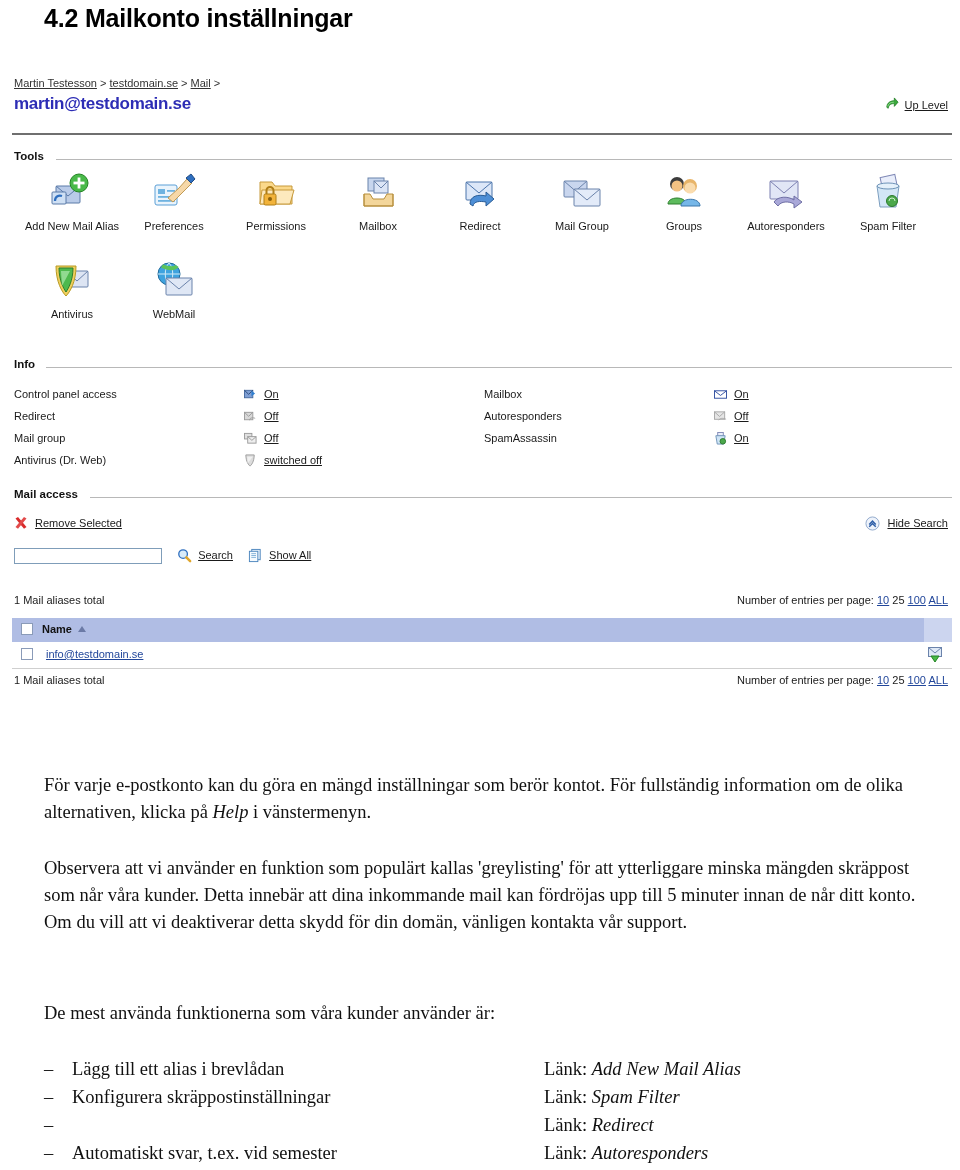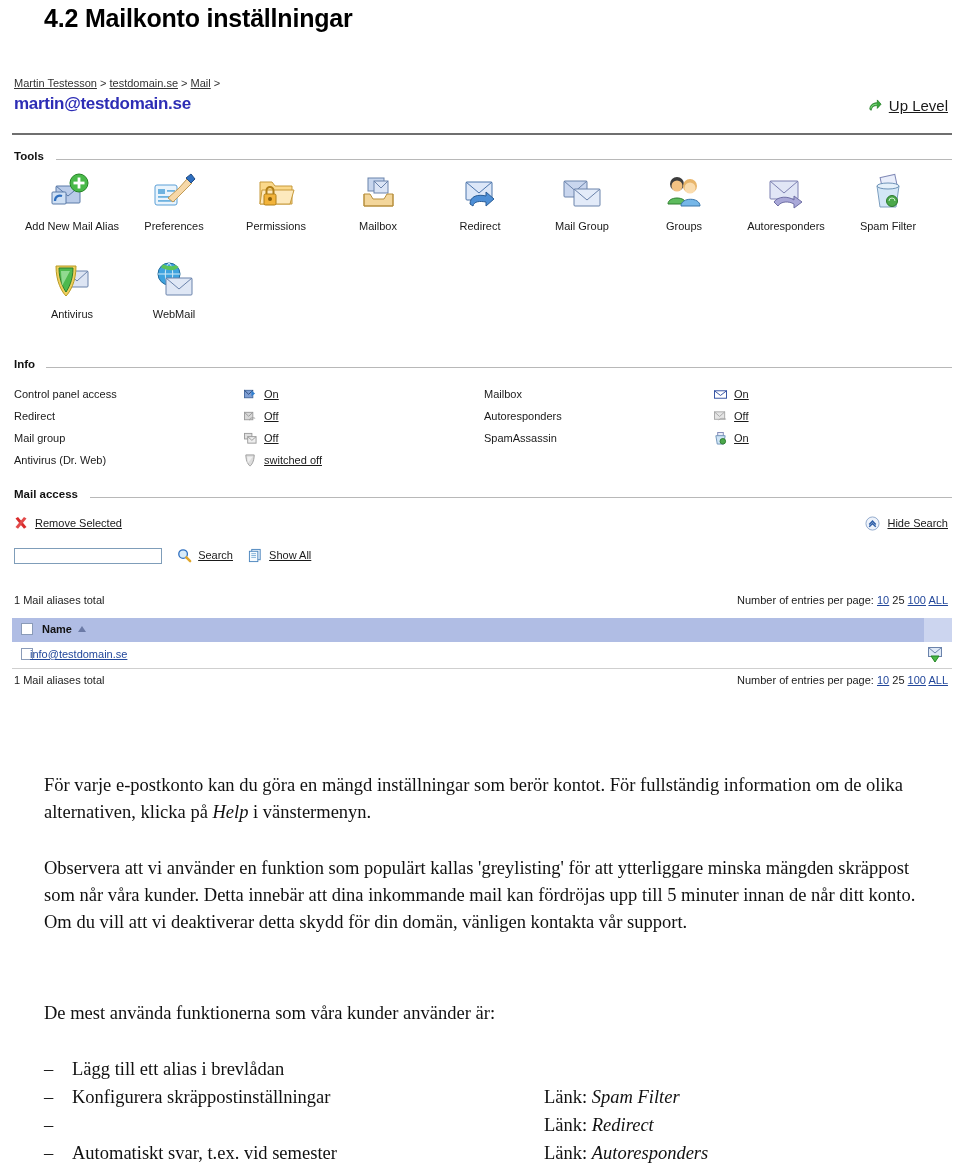--- a/index.html
+++ b/index.html
@@ -61,21 +61,21 @@
     font-size: 17px;
     font-weight: bold;
     color: #2d2db5;
     letter-spacing: -0.3px;
   }
 
   .uplevel {
     position: absolute;
     right: 4px;
     top: 27px;
-    font-size: 15px;
+    font-size: 11px;
     white-space: nowrap;
   }
   .uplevel a {
     color: #1a1a1a;
     text-decoration: underline;
   }
   .uplevel .ico { vertical-align: -3px; margin-right: 3px; }
 
   .top-rule {
     position: absolute;
@@ -228,21 +228,21 @@
     border-bottom: 6px solid #6b7aa6;
   }
 
   .tbl-row {
     position: relative;
     height: 26px;
     background: #ffffff;
     border-bottom: 1px solid #cfcfcf;
   }
   .tbl-row .chk { position: absolute; left: 9px; top: 6px; }
-  .tbl-row .lnk { position: absolute; left: 18px; top: 6px; font-size: 11px; }
+  .tbl-row .lnk { position: absolute; left: 34px; top: 6px; font-size: 11px; }
   .tbl-row .lnk a { color: #22479b; text-decoration: underline; }
   .tbl-row .rowico { position: absolute; right: 9px; top: 4px; }
 
   .chkbox {
     display: inline-block;
     width: 12px; height: 12px;
     border: 1px solid #8a9bb8;
     background: #fff;
     box-sizing: border-box;
   }
@@ -643,20 +643,21 @@
 <div class="prose p1"><span>För varje e-postkonto kan du göra en mängd inställningar som berör kontot. För fullständig information om de olika alternativen, klicka på </span><em>Help</em><span> i vänstermenyn.</span></div>
 
 <div class="prose p2">Observera att vi använder en funktion som populärt kallas 'greylisting' för att ytterliggare minska mängden skräppost som når våra kunder. Detta innebär att dina inkommande mail kan fördröjas upp till 5 minuter innan de når ditt konto. Om du vill att vi deaktiverar detta skydd för din domän, vänligen kontakta vår support.</div>
 
 <div class="prose p3">De mest använda funktionerna som våra kunder använder är:</div>
 
 <div class="bullets">
   <div class="b">
     <span class="dash">–</span>
     <span class="txt">Lägg till ett alias i brevlådan</span>
+    <span class="lnk"><span>Länk:</span> <i>Add New Mail Alias</i></span>
   </div>
   <div class="b">
     <span class="dash">–</span>
     <span class="txt">Konfigurera skräppostinställningar</span>
     <span class="lnk"><span>Länk:</span> <i>Spam Filter</i></span>
   </div>
   <div class="b">
     <span class="dash">–</span>
     <span class="lnk"><span>Länk:</span> <i>Redirect</i></span>
   </div>

